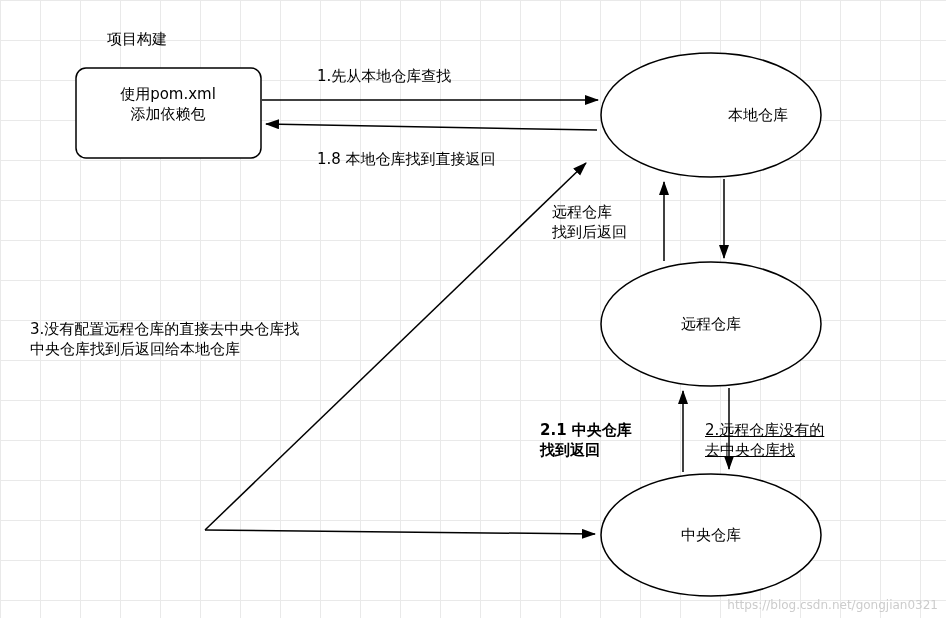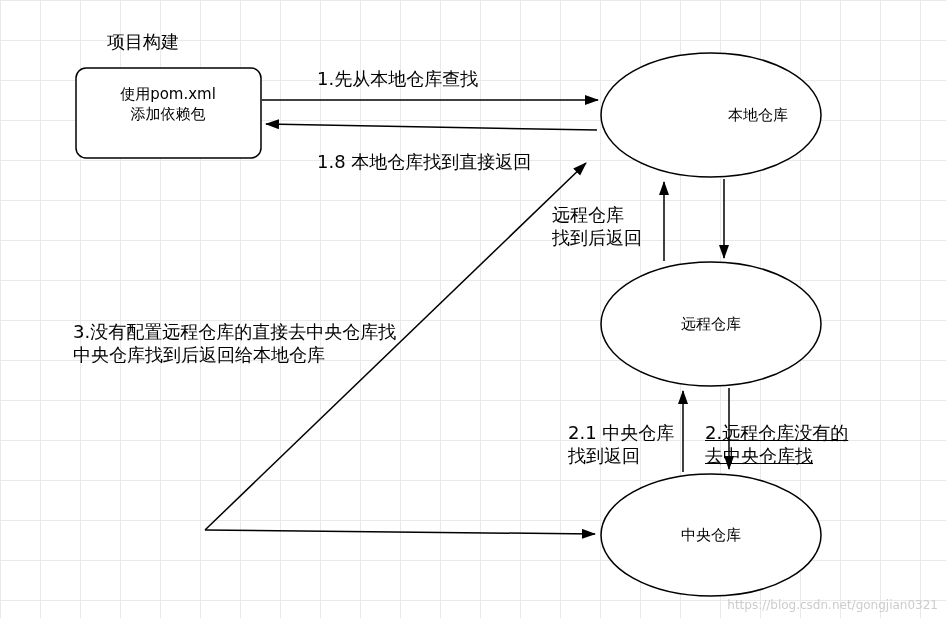--- a/index.html
+++ b/index.html
@@ -30,21 +30,21 @@
     stroke-width: 1.5;
   }
   .edge {
     stroke: #000000;
     stroke-width: 1.5;
     fill: none;
   }
   .label {
     position: absolute;
     color: #000000;
-    font-size: 18px;
+    font-size: 15px;
     line-height: 1.3;
     white-space: pre-line;
   }
   .node-label {
     position: absolute;
     transform: translate(-50%, -50%);
     text-align: center;
     color: #000000;
     font-size: 15px;
     line-height: 1.35;
@@ -98,24 +98,24 @@
   <div class="node-label" style="left:711px; top:535px;">中央仓库</div>
 
   <div class="label" style="left:317px; top:67px;">1.先从本地仓库查找</div>
 
   <div class="label" style="left:317px; top:150px;">1.8 本地仓库找到直接返回</div>
 
   <div class="label" style="left:552px; top:203px;">远程仓库
 找到后返回</div>
 
 
-  <div class="label" style="left:568px; top:421px;">2.1 中央仓库
+  <div class="label" style="left:540px; top:421px;font-weight:bold;">2.1 中央仓库
 找到返回</div>
 
   <div class="label" style="left:705px; top:421px;text-decoration:underline;">2.远程仓库没有的
 去中央仓库找</div>
 
-  <div class="label" style="left:30px; top:320px;margin-left:43px;">3.没有配置远程仓库的直接去中央仓库找
+  <div class="label" style="left:30px; top:320px;">3.没有配置远程仓库的直接去中央仓库找
 中央仓库找到后返回给本地仓库</div>
 
   <div class="watermark">https://blog.csdn.net/gongjian0321</div>
 
 </div>
 
 </body></html>

